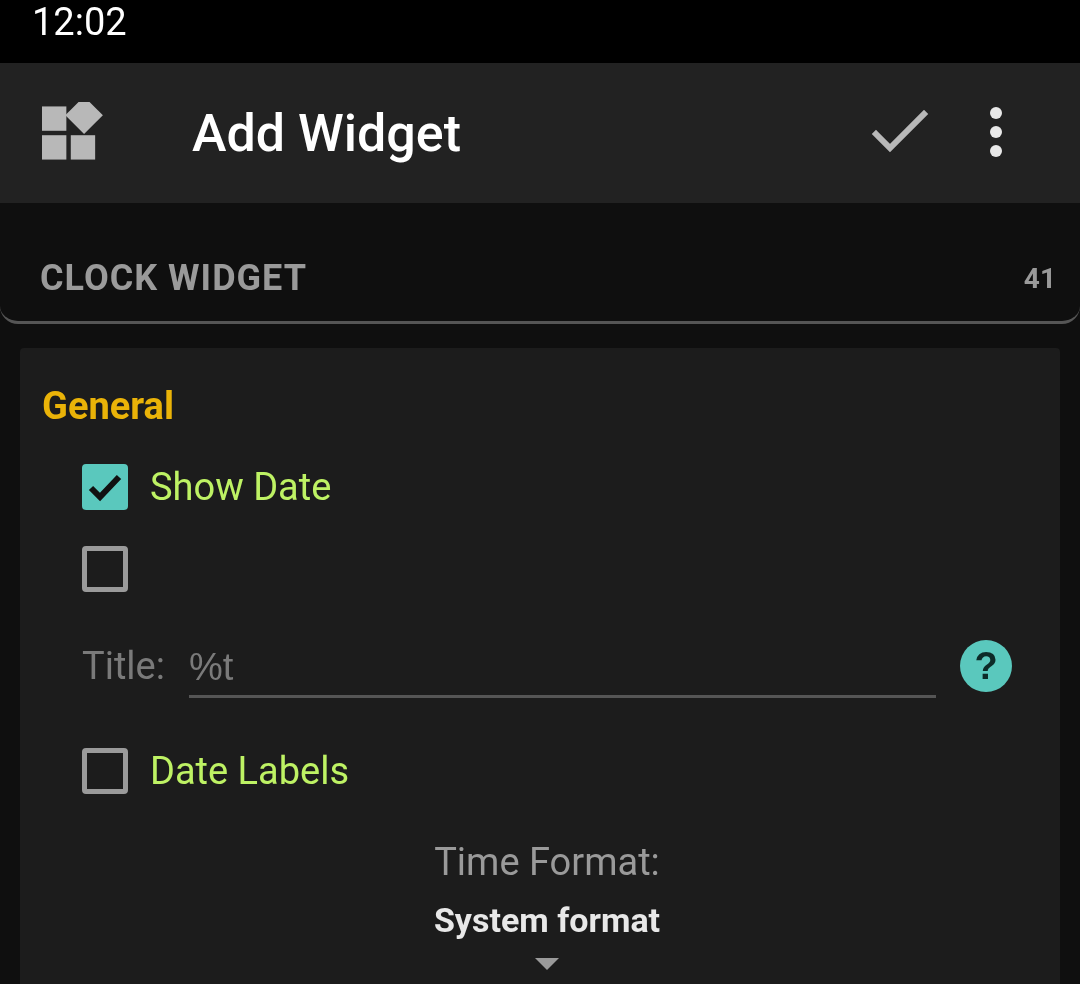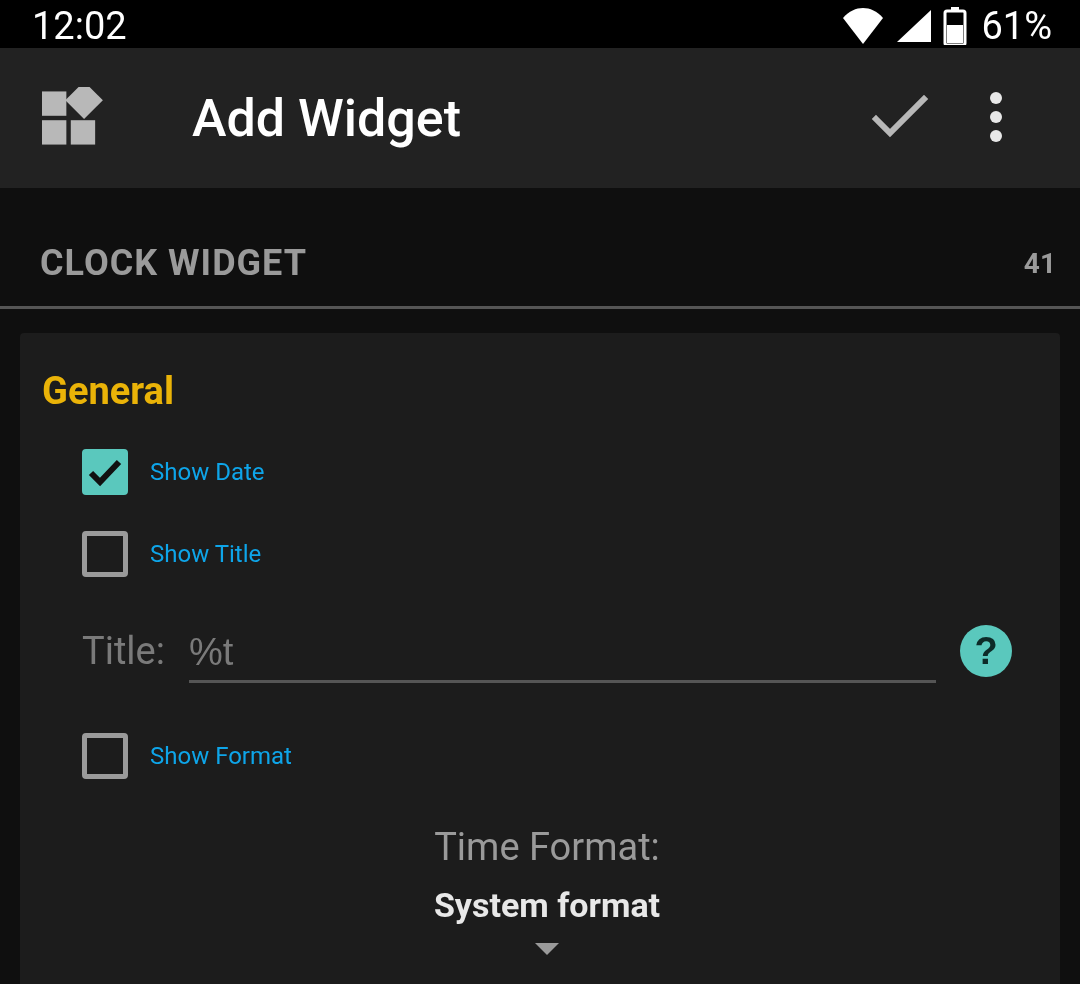--- a/index.html
+++ b/index.html
@@ -7,24 +7,24 @@
     width: 1080px;
     height: 984px;
     background: #000;
     font-family: Roboto, "Helvetica Neue", Arial, sans-serif;
     color: #e8e8e8;
     overflow: hidden;
   }
 
   
   .status-bar {
-    height: 48px;
+    height: 63px;
     background: #000;
     display: flex;
-    align-items: flex-end;
+    align-items: flex-start;
     justify-content: space-between;
     padding: 0 28px 0 32px;
     font-size: 38px;
     font-weight: 400;
     color: #fff;
   }
   .status-right {
     display: flex;
     align-items: center;
     gap: 10px;
@@ -64,20 +64,21 @@
     background: #0f0f0f;
     padding: 0 0 0 0;
   }
 
   .section-header {
     display: flex;
     align-items: center;
     justify-content: space-between;
     padding: 54px 24px 22px 40px;
     border-bottom: 3px solid #555;
+    border-radius: 18px;
   }
   .section-header .title {
     font-size: 36px;
     font-weight: 700;
     letter-spacing: 1px;
     color: #9a9a9a;
   }
   .section-header .count {
     font-size: 28px;
     font-weight: 700;
@@ -113,22 +114,22 @@
     align-items: center;
     justify-content: center;
     flex: 0 0 auto;
   }
   .checkbox.checked {
     background: #5ac8bd;
     border-color: #5ac8bd;
   }
   .checkbox svg { display: block; }
   .checkbox-label {
-    font-size: 24px;
-    color: #0ea5e9;
+    font-size: 38px;
+    color: #bef264;
   }
 
   .title-row {
     display: flex;
     align-items: flex-end;
     padding: 30px 48px 10px 62px;
     gap: 24px;
   }
   .title-label {
     font-size: 38px;
@@ -191,40 +192,20 @@
     height: 2px;
     background: #555;
     margin: 28px 46px 0 46px;
   }
 </style>
 </head>
 <body>
 
 <div class="status-bar">
   <div>12:02</div>
-  <div class="status-right">
-    <span>
-      <svg width="44" height="36" viewBox="0 0 44 36">
-          <path d="M22 36 L2 10 C8 3 15 0 22 0 C29 0 36 3 42 10 Z" fill="#fff"></path>
-        </svg>
-    </span>
-    <span>
-      <svg width="38" height="36" viewBox="0 0 38 36">
-          <path d="M2 34 L36 34 L36 2 Z" fill="#fff"></path>
-        </svg>
-    </span>
-    <span>
-      <svg width="24" height="38" viewBox="0 0 24 38">
-        <rect x="8" y="0" width="8" height="4" fill="#fff"></rect>
-        <rect x="2" y="4" width="20" height="34" rx="2" fill="none" stroke="#fff" stroke-width="3"></rect>
-        <rect x="4" y="18" width="16" height="18" fill="#fff"></rect>
-      </svg>
-    </span>
-    <span class="battery-text">61%</span>
-  </div>
 </div>
 
 <div class="app-bar">
   <span class="app-icon">
     <svg width="62" height="62" viewBox="0 0 56 56">
       <rect x="0" y="4" width="22" height="22" fill="#b8b8b8"></rect>
       <rect x="0" y="30" width="22" height="22" fill="#b8b8b8"></rect>
       <rect x="26" y="30" width="22" height="22" fill="#b8b8b8"></rect>
       <rect x="26" y="0" width="24" height="24" fill="#b8b8b8" transform="rotate(45 38 12)"></rect>
     </svg>
@@ -264,36 +245,35 @@
           <svg width="36" height="30" viewBox="0 0 36 30">
               <path d="M4 16 L13 25 L32 5" stroke="#111" stroke-width="6" fill="none"></path>
             </svg>
         </span>
       </div>
       <div class="checkbox-label">Show Date</div>
     </div>
 
     <div class="checkbox-row">
       <div class="checkbox"></div>
-      <div class="checkbox-label">Show Title</div>
     </div>
 
     <div class="title-row">
       <div class="title-label">Title:</div>
       <div class="title-input-wrap">
         <input class="title-input" type="text" value="%t" style="">
       </div>
       <button class="help-btn">
         <span>?</span>
       </button>
     </div>
 
     <div class="checkbox-row" style="padding-top:40px;">
       <div class="checkbox"></div>
-      <div class="checkbox-label">Show Format</div>
+      <div class="checkbox-label">Date Labels</div>
     </div>
 
     <div class="format-row">
       <div class="format-label">Time Format:</div>
       <div class="format-value">System format</div>
       <span class="dropdown-icon">
         <svg width="28" height="16" viewBox="0 0 28 16">
             <path d="M2 2 L14 14 L26 2 Z" fill="#9a9a9a"></path>
           </svg>
       </span>

